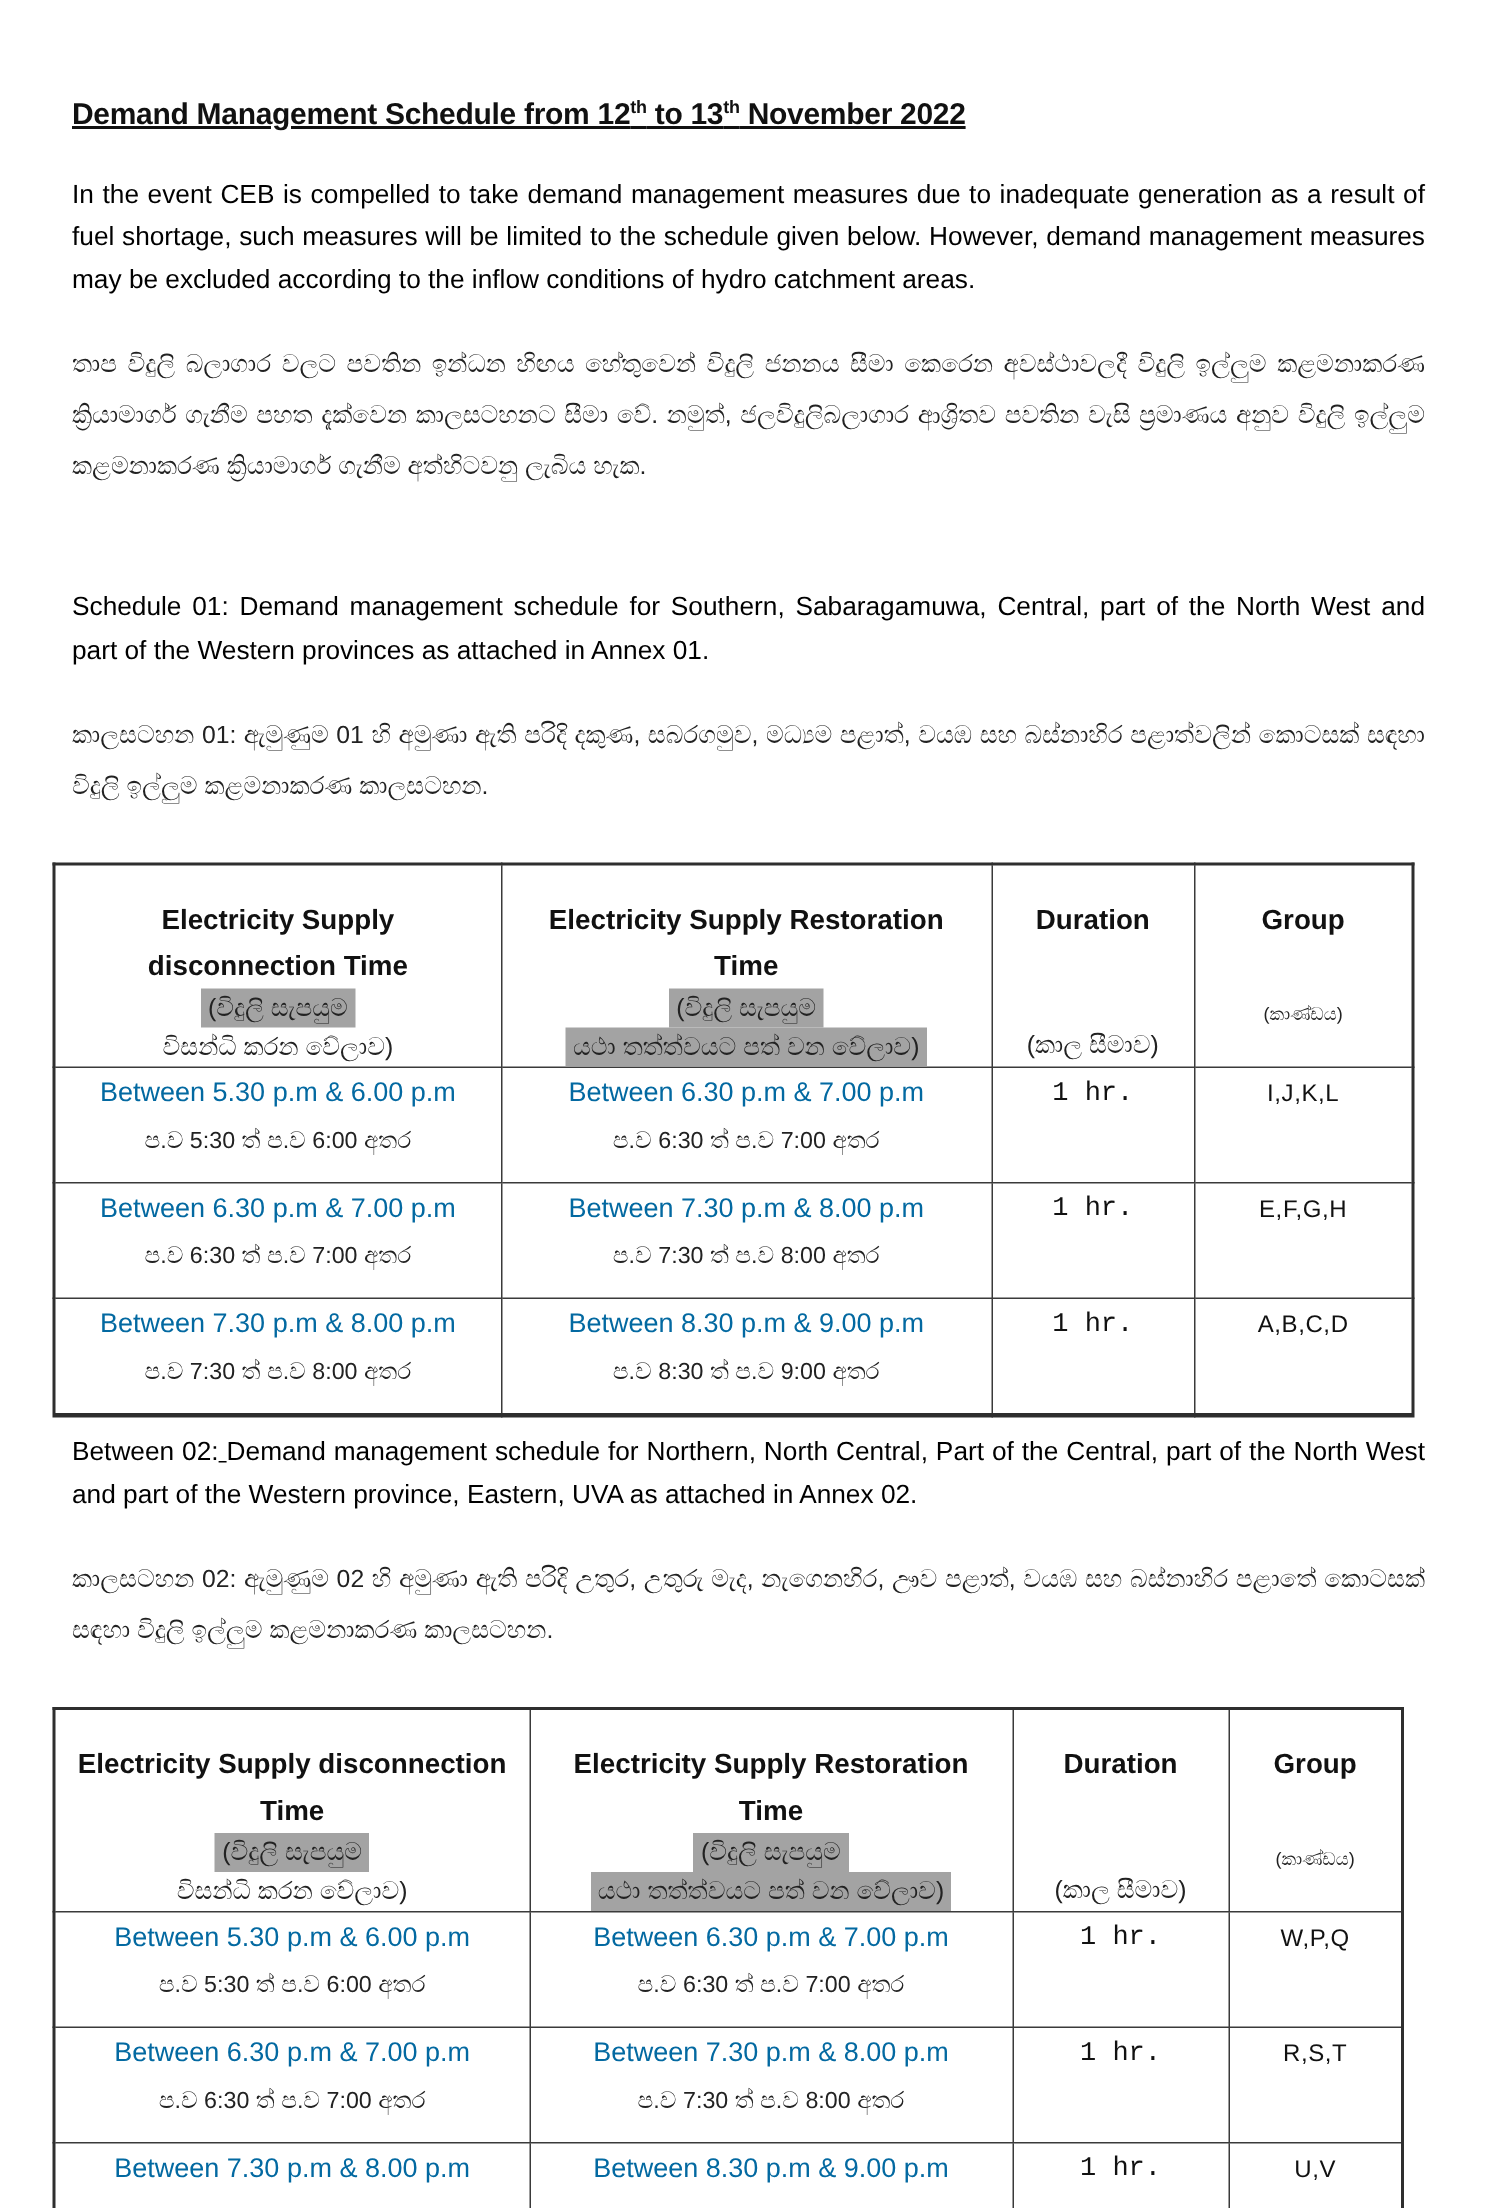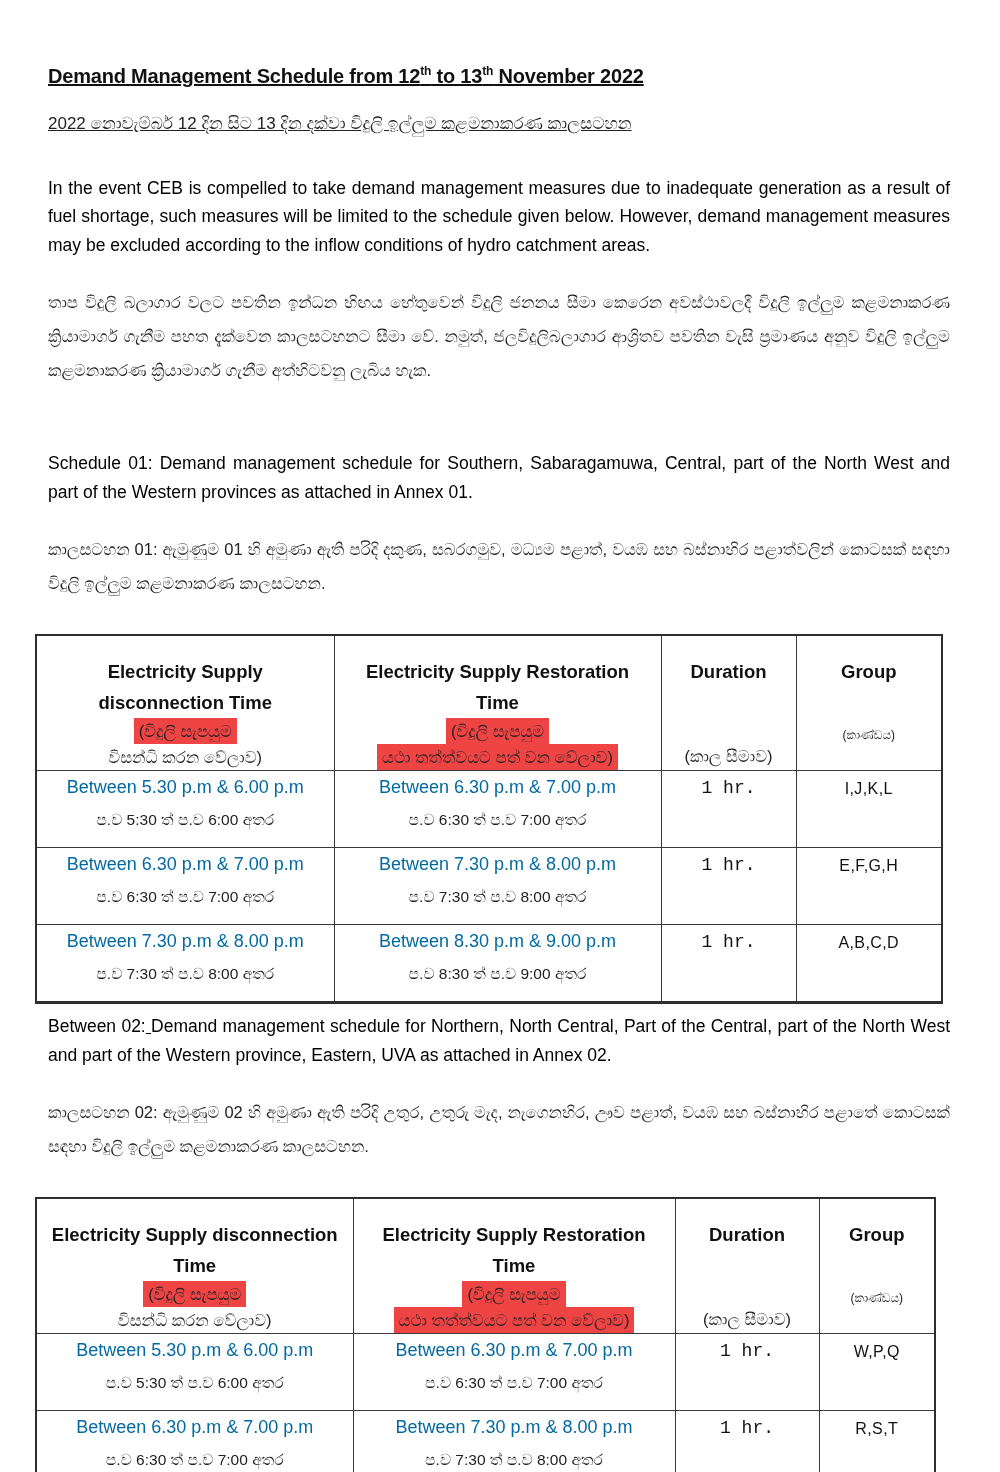--- a/index.html
+++ b/index.html
@@ -46,38 +46,37 @@
   #table2 { width:899px; margin-bottom:0; }
   #table1 thead th { height:116px; }
   #table2 thead th { height:108px; }
   #table1 tbody td, #table2 tbody td { height:76px; }
 
   .th-title {
     font-weight:bold; font-size:18.5px; line-height:31px;
     padding-top:20px; white-space:pre-line; color:#111;
   }
   .th-sub { font-size:16.5px; line-height:26px; color:#222; }
-  .hl { background:#ef4444; display:inline-block; padding:0 5px; }
+  .hl { background:#a3a3a3; display:inline-block; padding:0 5px; }
   th.rel { position:relative; }
   .th-bottom { position:absolute; bottom:4px; left:0; right:0; font-size:16.5px; color:#222; }
   .th-mid { position:absolute; bottom:28px; left:0; right:0; font-size:12px; color:#222; }
 
   .cell-en { font-size:18px; padding-top:6px; color:#0369a1; }
   .cell-si { font-size:15.5px; padding-top:13px; color:#222; white-space:nowrap; }
   .cell-dur { font-size:18px; padding-top:7px; color:#111;font-family:Liberation Mono, monospace; }
   .cell-grp { font-size:16px; padding-top:9px; letter-spacing:0.4px; color:#111; }
 </style>
 </head>
 <body>
 
 <div class="page">
 
   <h1 class="title"><span>Demand Management Schedule from 12</span><sup>th</sup><span> to 13</span><sup>th</sup><span> November 2022</span></h1>
 
-  <div class="subtitle-si">2022 නොවැම්බර් 12 දින සිට 13 දින දක්වා විදුලි ඉල්ලුම කළමනාකරණ කාලසටහන</div>
 
   <p class="para intro-en">In the event CEB is compelled to take demand management measures due to inadequate generation as a result of fuel shortage, such measures will be limited to the schedule given below. However, demand management measures may be excluded according to the inflow conditions of hydro catchment areas.</p>
 
   <p class="para-si intro-si">තාප විදුලි බලාගාර වලට පවතින ඉන්ධන හිඟය හේතුවෙන් විදුලි ජනනය සීමා කෙරෙන අවස්ථාවලදී විදුලි ඉල්ලුම කළමනාකරණ ක්‍රියාමාර්ග ගැනීම පහත දැක්වෙන කාලසටහනට සීමා වේ. නමුත්, ජලවිදුලිබලාගාර ආශ්‍රිතව පවතින වැසි ප්‍රමාණය අනුව විදුලි ඉල්ලුම කළමනාකරණ ක්‍රියාමාර්ග ගැනීම අත්හිටවනු ලැබිය හැක.</p>
 
   <p class="para sched-en">Schedule 01: Demand management schedule for Southern, Sabaragamuwa, Central, part of the North West and part of the Western provinces as attached in Annex 01.</p>
 
   <p class="para-si sched1-si">කාලසටහන 01: ඇමුණුම 01 හි අමුණා ඇති පරිදි දකුණ, සබරගමුව, මධ්‍යම පළාත්, වයඹ සහ බස්නාහිර පළාත්වලින් කොටසක් සඳහා විදුලි ඉල්ලුම කළමනාකරණ කාලසටහන.</p>
 
   <table class="sched" id="table1">

